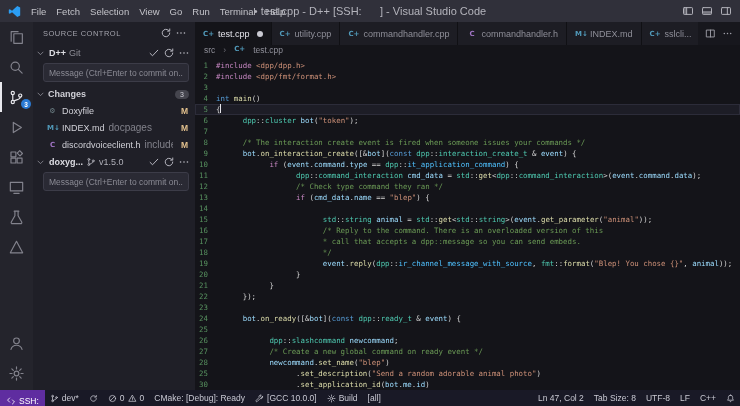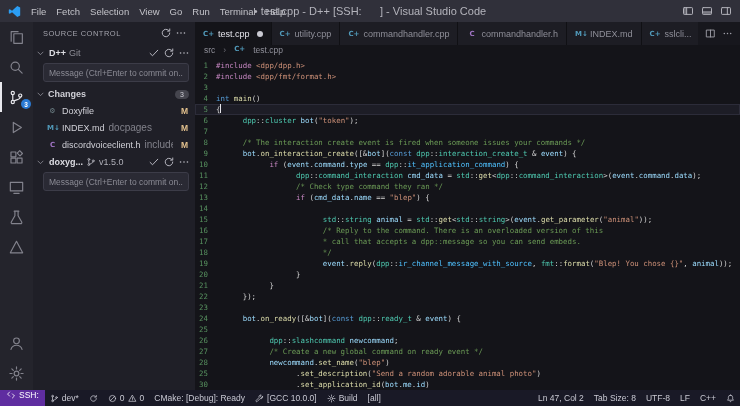--- a/index.html
+++ b/index.html
@@ -65,21 +65,21 @@
 .cl{display:flex;height:11px;white-space:pre}
 .cl.cur{background:rgba(140,140,190,.08);box-shadow:inset 0 0 0 1px rgba(160,160,200,.12)}
 .ln{width:21px;text-align:right;padding-right:8px;color:#57915f;flex-shrink:0}
 .lc{white-space:pre;tab-size:6;-moz-tab-size:6}
 .caret{display:inline-block;width:1px;height:9px;background:#e4e4ea;vertical-align:-1px}
 .pp{color:#c586c0}.str{color:#ce9178}.kw{color:#569cd6}.ctl{color:#c586c0}.fn{color:#dcdcaa}
 .ty{color:#4ec9b0}.var{color:#9cdcfe}.cm{color:#6a9955}.pn{color:#d4d4d4}.ec{color:#4fc1ff}
 
 
 .statusbar{height:16px;background:#191926;display:flex;align-items:center;font-size:8.5px;color:#c9c9d3;flex-shrink:0;overflow:hidden}
-.remote{height:100%;background:#5f2da0;color:#fff;display:flex;align-items:flex-start;padding:0 6px;gap:3px;flex-shrink:0}
+.remote{height:100%;background:#5f2da0;color:#fff;display:flex;align-items:flex-end;padding:0 6px;gap:3px;flex-shrink:0}
 .remote .ic{width:10px;height:10px}
 .status-left,.sb-right{display:flex;height:100%;align-items:center}
 .sb-right{margin-left:auto}
 .sb-item{display:flex;align-items:center;gap:3px;padding:0 5px;height:100%;white-space:nowrap}
 .sic{width:9px;height:9px}
 </style>
 </head>
 <body>
 
 <div class="app">

